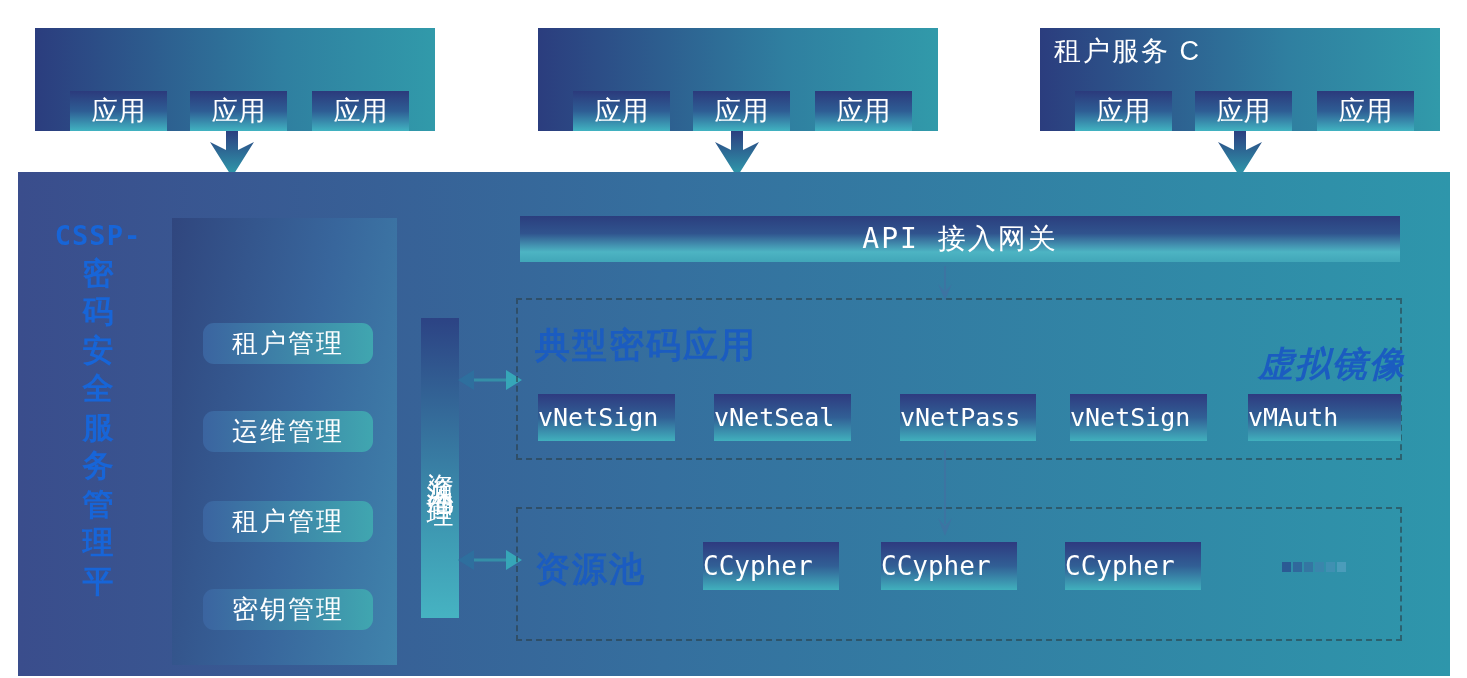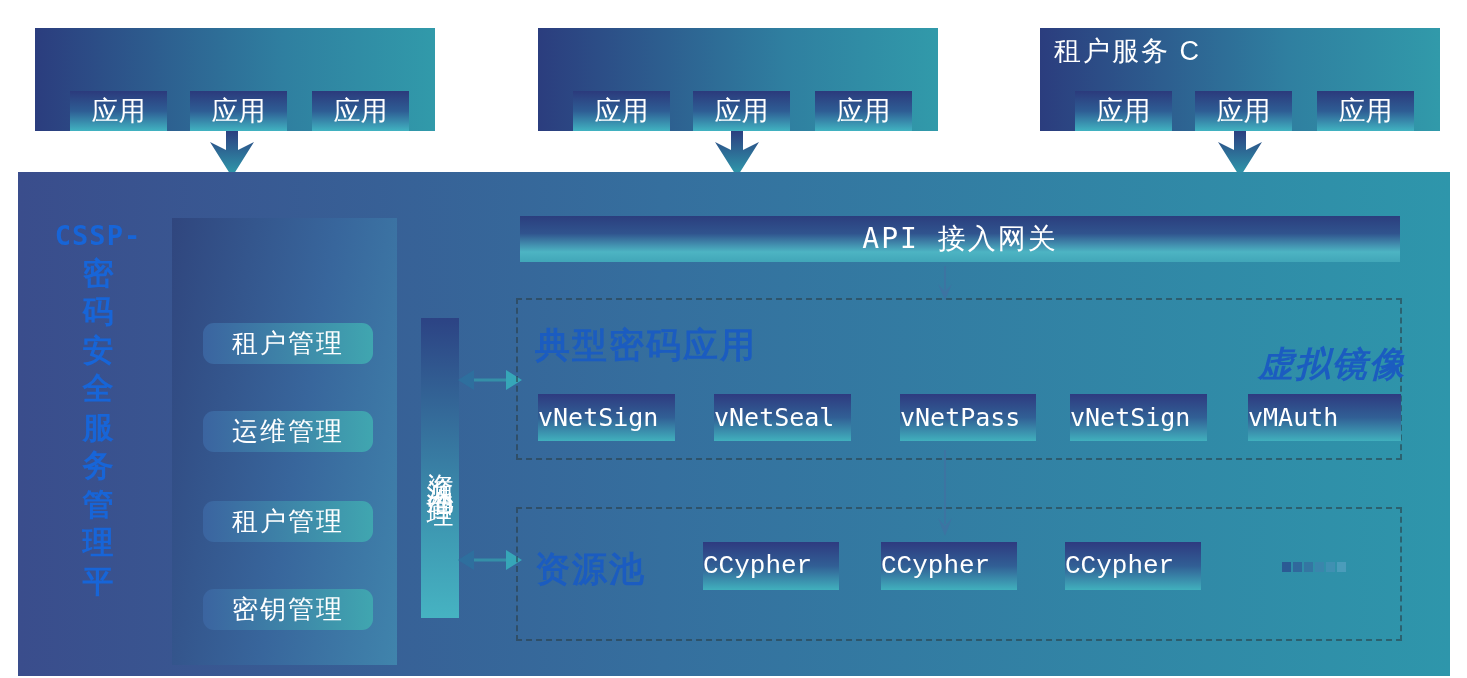--- a/index.html
+++ b/index.html
@@ -99,21 +99,21 @@
 
   
   .prod{
     position:absolute;height:47px;line-height:47px;
     color:#ffffff;font-size:25px;
     background:linear-gradient(180deg,#2e3b80 0%,#315f95 50%,#41b0bd 100%);
   }
   .vnet{top:394px;}
   .v-1{left:538px;width:137px}.v-2{left:714px;width:137px}
   .v-3{left:900px;width:136px}.v-4{left:1070px;width:137px}.v-5{left:1248px;width:153px}
-  .cc{top:542px;height:48px;line-height:48px;font-size:26px;font-family:Liberation Mono, monospace;}
+  .cc{top:542px;height:48px;line-height:48px;font-size:26px;}
   .c-1{left:703px;width:136px}.c-2{left:881px;width:136px}.c-3{left:1065px;width:136px}
 
   
   .dots{position:absolute;left:1282px;top:562px;display:flex;gap:2px;}
   .dots i{width:9px;height:10px;display:block;}
   .dots i:nth-child(1){background:#2b5a94}
   .dots i:nth-child(2){background:#30689c}
   .dots i:nth-child(3){background:#3476a2}
   .dots i:nth-child(4){background:#3a86ac}
   .dots i:nth-child(5){background:#4090b2}

